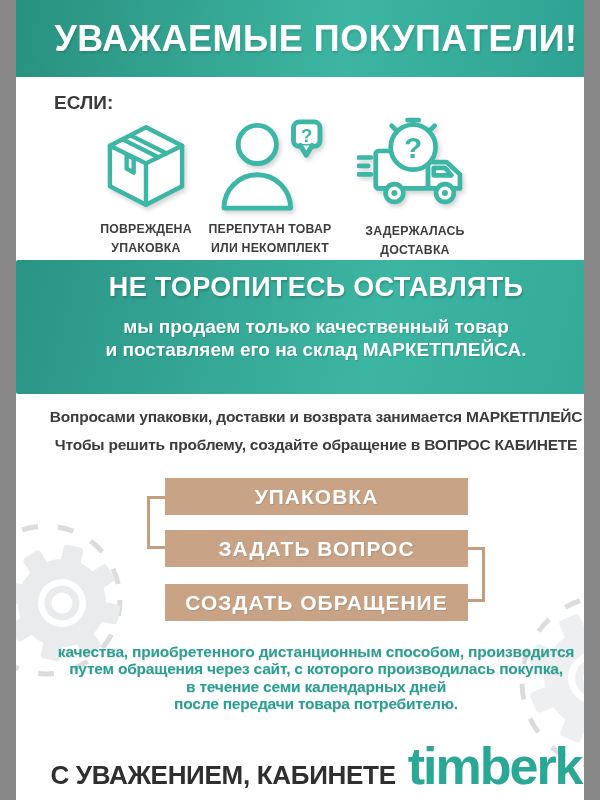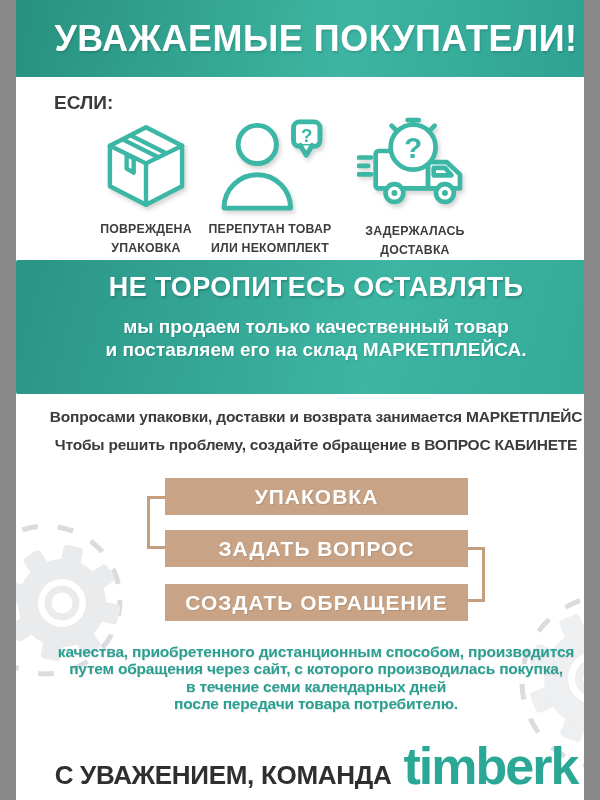--- a/index.html
+++ b/index.html
@@ -205,17 +205,17 @@
   <div class="step-bar" id="step3">СОЗДАТЬ ОБРАЩЕНИЕ</div>
 
   <div class="policy">
     <div>качества, приобретенного дистанционным способом, производится</div>
     <div>путем обращения через сайт, с которого производилась покупка,</div>
     <div>в течение семи календарных дней</div>
     <div>после передачи товара потребителю.</div>
   </div>
 
   <footer class="footer">
-    <span class="signature">С УВАЖЕНИЕМ, КОМАНДА</span>
+    <span class="signature">С УВАЖЕНИЕМ, КАБИНЕТЕ</span>
     <span class="brand">timberk</span>
   </footer>
 
 </div>
 
 </body></html>

